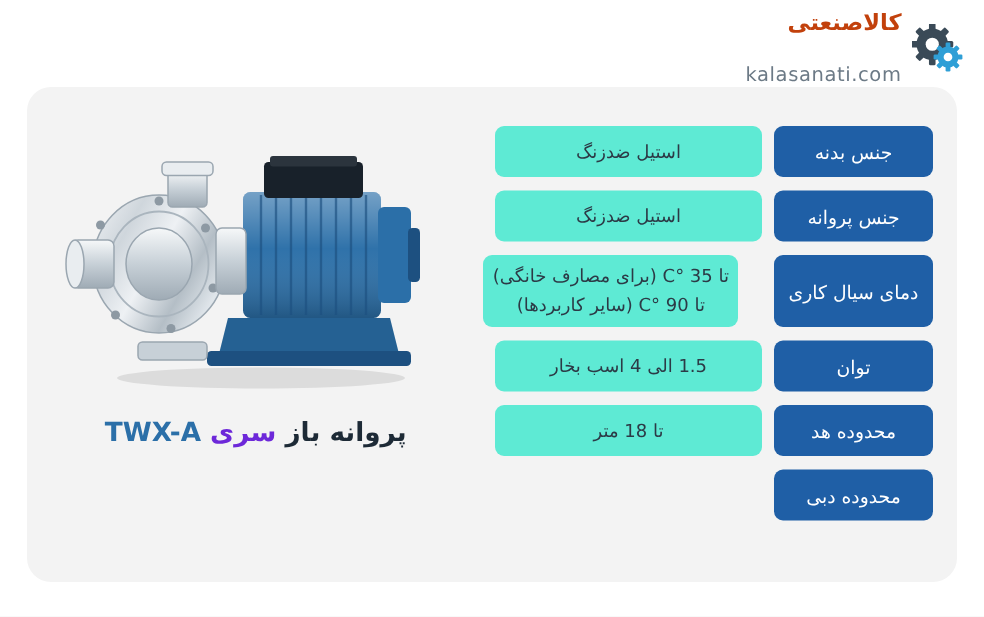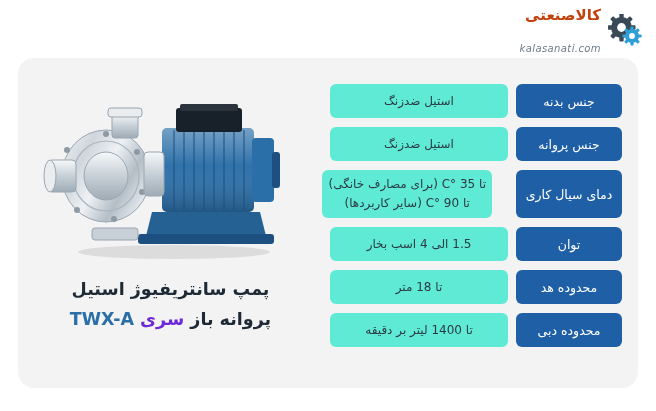--- a/index.html
+++ b/index.html
@@ -31,25 +31,24 @@
     align-items: flex-end;
     line-height: 1.05;
   }
   .brand-fa {
     font-size: 15px;
     font-weight: bold;
     color: #c2410c;
     letter-spacing: 0.5px;
   }
   .brand-en {
-    font-size: 10px;
+    font-size: 13px;
     color: #6c7a86;
     letter-spacing: 0.4px;
     margin-top: 20px;
-    font-style: italic;
   }
   .brand-mark {
     position: relative;
     width: 34px;
     height: 34px;
   }
   .brand-mark svg { display: block; }
 
   
   .card {
@@ -258,21 +257,20 @@
         </g>
 
         <path d="M118 132 L226 132 L232 156 L112 156 Z" fill="#2b6fa8"></path>
         <path d="M118 132 L226 132 L232 156 L112 156 Z" fill="#000" opacity="0.12"></path>
         <rect x="104" y="154" width="136" height="10" rx="3" fill="#1d5080"></rect>
         <rect x="58" y="148" width="46" height="12" rx="3" fill="#c7d0d7" stroke="#9aa6b0" stroke-width="1"></rect>
       </svg>
     </div>
 
     <div class="product-caption">
-      <div>پمپ سانتریفیوژ استیل</div>
       <div>
         <span>پروانه باز</span>
         <span class="series">سری</span>
         <span class="model">TWX-A</span>
       </div>
     </div>
   </div>
 
   <div class="spec-table">
 
@@ -307,19 +305,16 @@
 
     <div class="spec-row">
       <div class="spec-label">محدوده هد</div>
       <div class="spec-value">
         <span>تا 18 متر</span>
       </div>
     </div>
 
     <div class="spec-row">
       <div class="spec-label">محدوده دبی</div>
-      <div class="spec-value">
-        <span>تا 1400 لیتر بر دقیقه</span>
-      </div>
     </div>
 
   </div>
 </div>
 
 </body></html>

